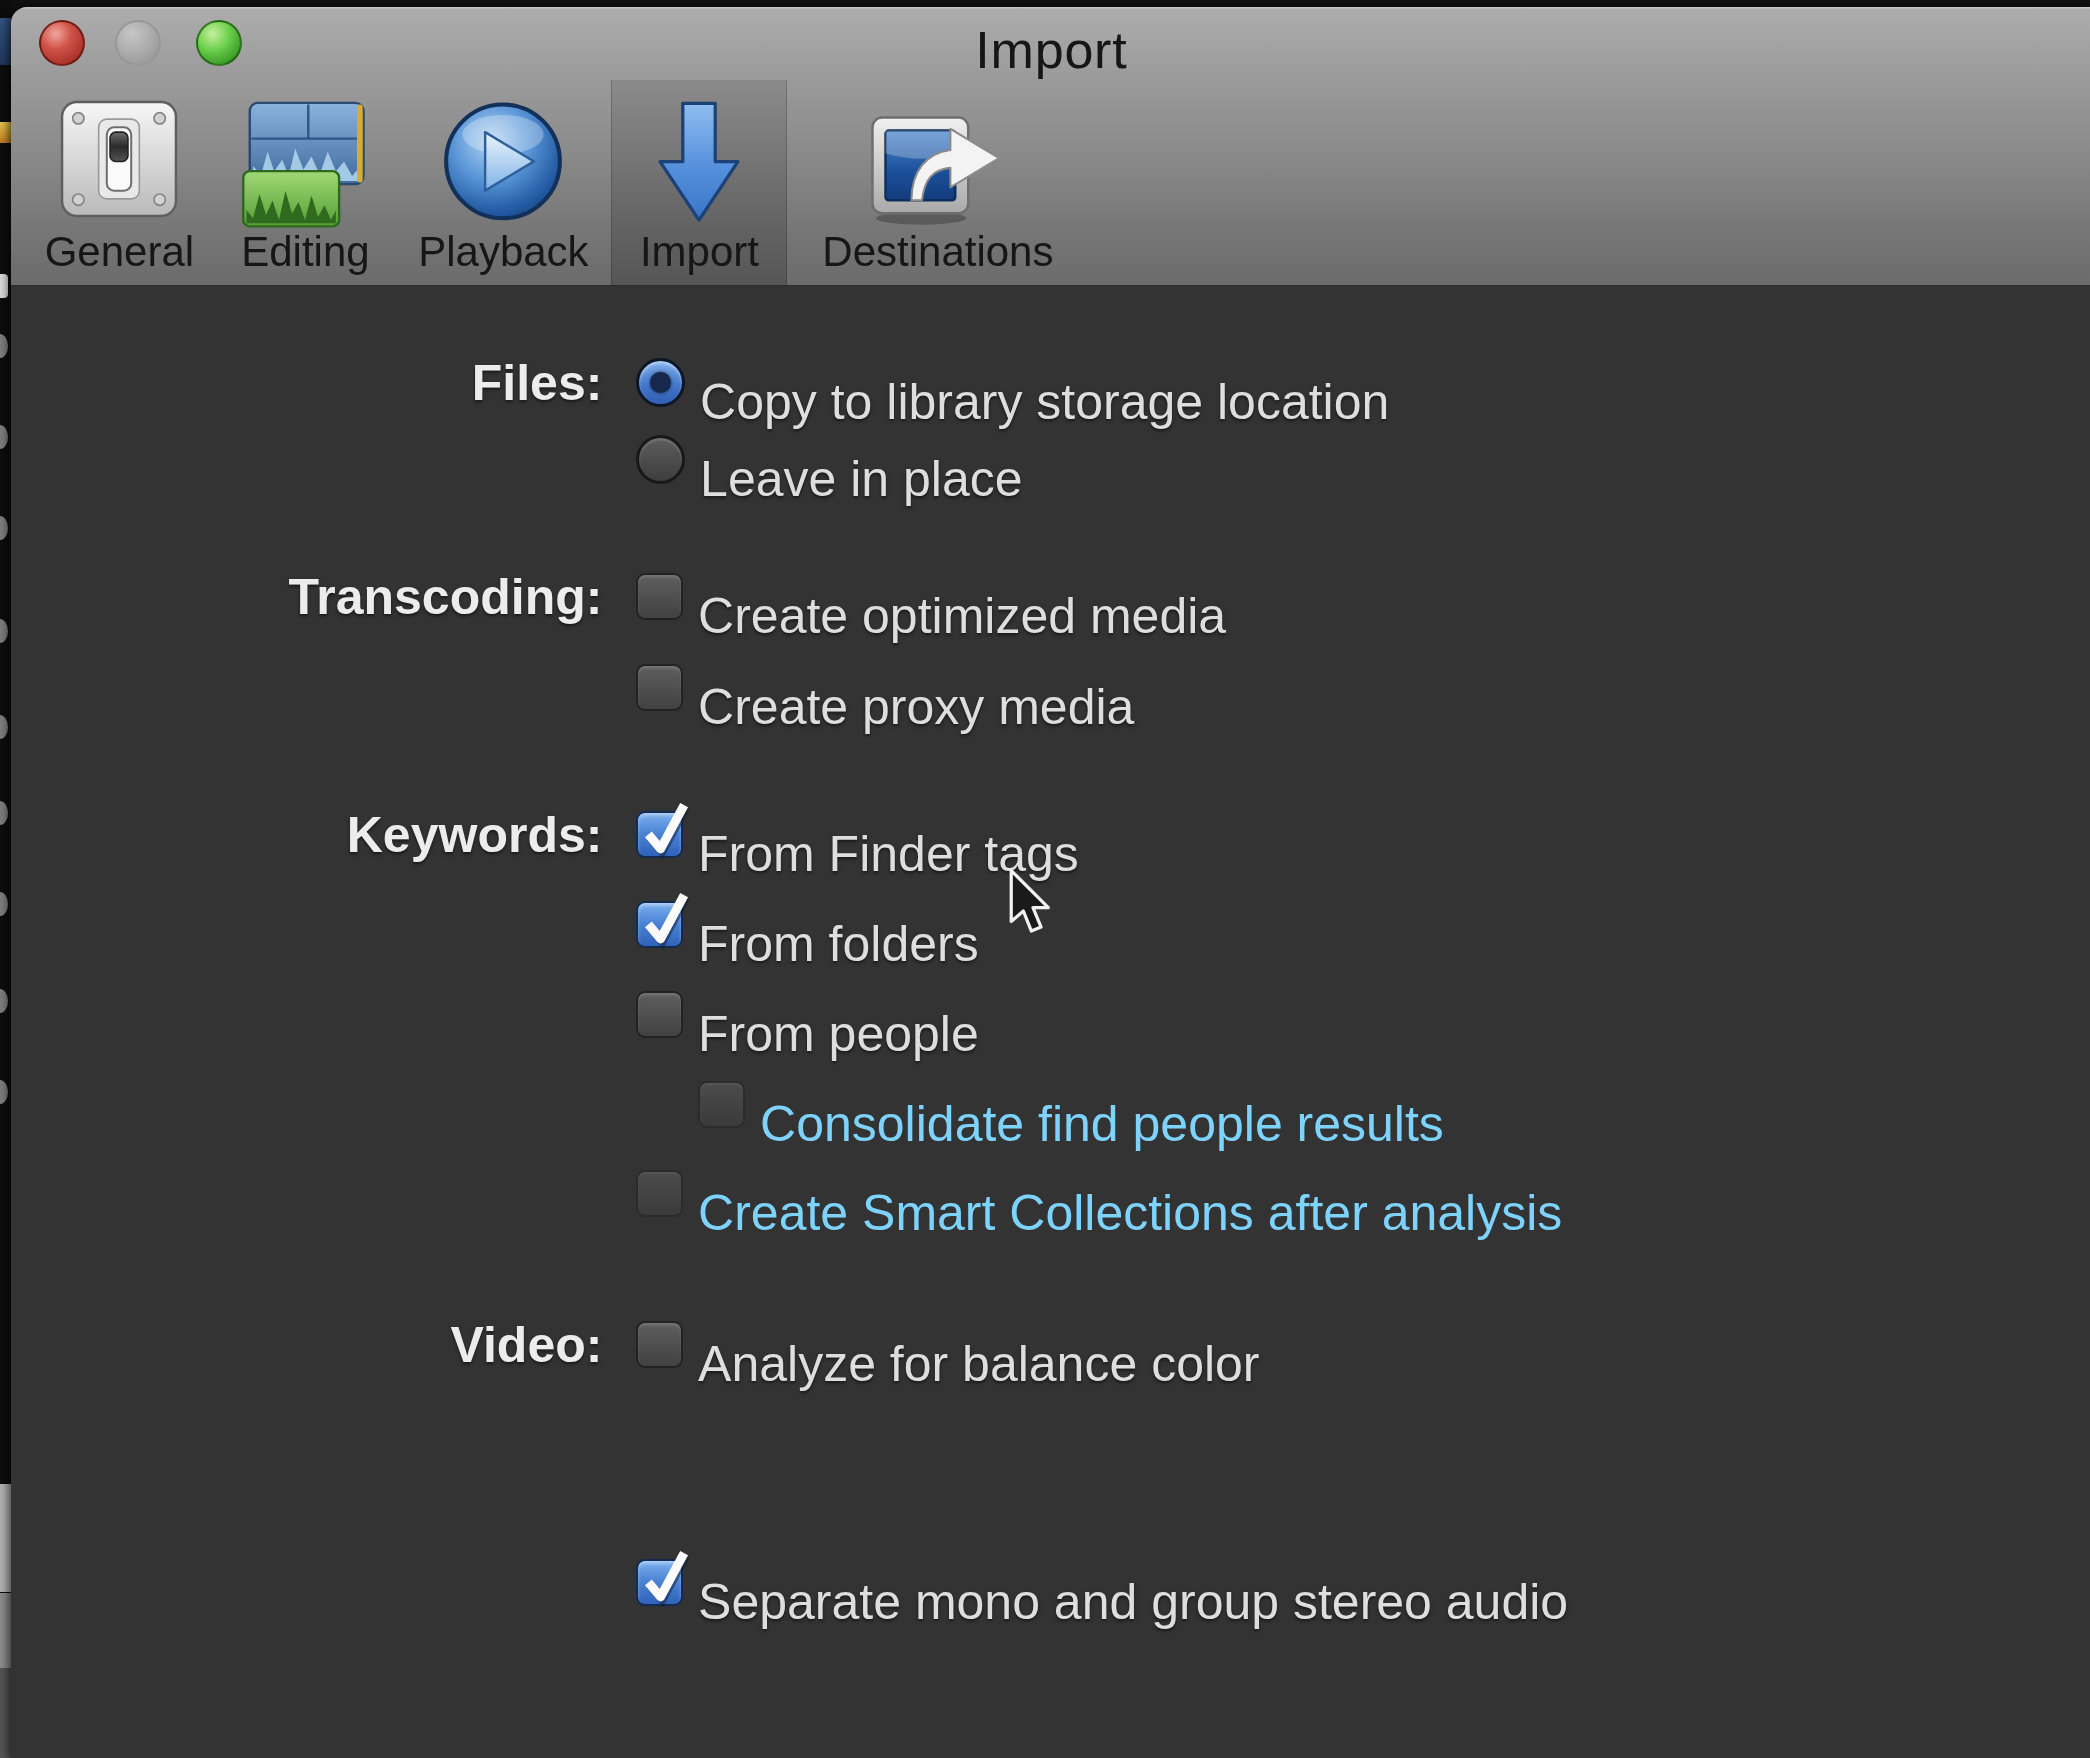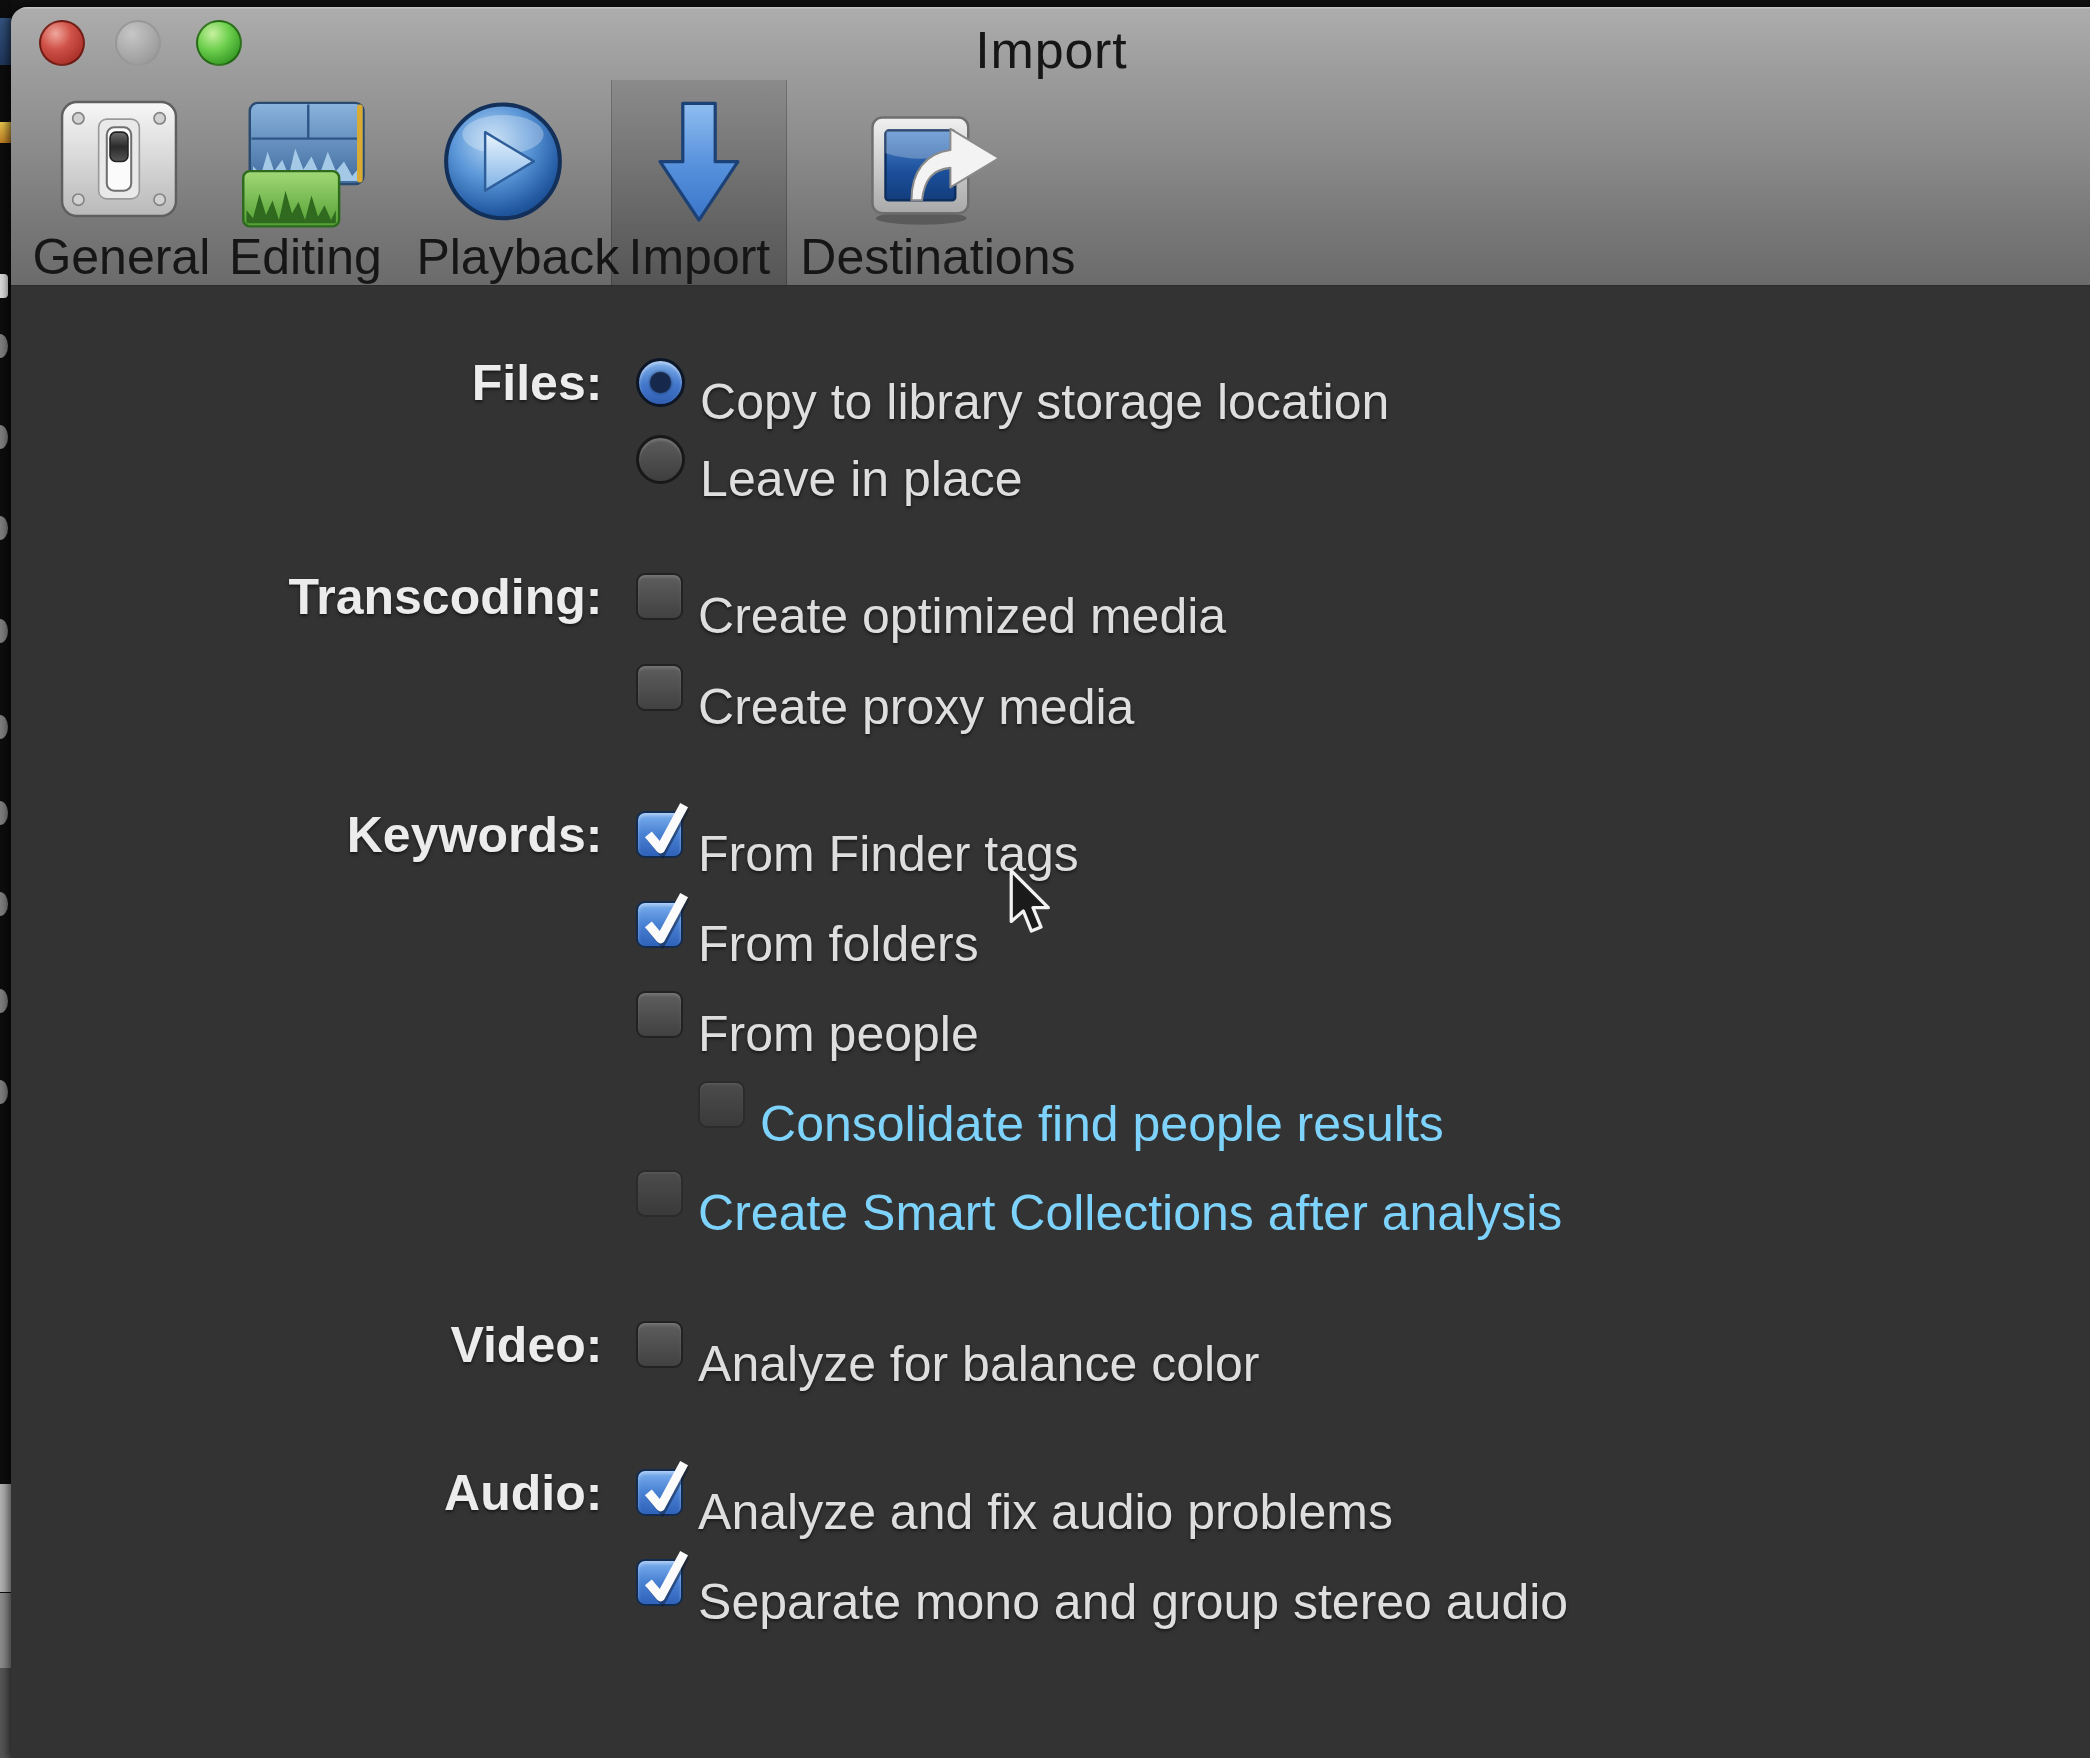--- a/index.html
+++ b/index.html
@@ -37,21 +37,21 @@
   #tl-minimize{left:104px;background:radial-gradient(circle at 35% 28%,#c6c6c6 0%,#a8a8a8 55%,#909090 100%);
             border:2.4px solid rgba(150,150,150,.9);box-sizing:border-box;}
   #tl-zoom{left:185px;background:radial-gradient(circle at 35% 28%,#c8f0a0 0%,#6ed04e 40%,#3da02a 75%,#2a7a1a 100%);
             border:2.4px solid rgba(25,85,12,.75);box-sizing:border-box;}
 
   .tb-item{position:absolute;top:73px;width:174px;height:205px;}
   .tb-item.selected{background:linear-gradient(180deg,rgba(0,0,0,.10),rgba(0,0,0,.20));
                     border-left:0.8px solid rgba(0,0,0,.18);border-right:0.8px solid rgba(0,0,0,.18);}
   .tb-icon{position:absolute;top:18px;left:50%;transform:translateX(-50%);}
   .tb-label{position:absolute;top:148px;width:100%;text-align:center;
-            font-size:50px;font-weight:500;color:#161616;}
+            font-size:42px;font-weight:500;color:#161616;}
   #item-destinations .tb-label{width:277px;left:-51px;}
 
   
   .row{position:absolute;left:0;right:0;height:52px;display:flex;align-items:center;}
   .sec-label{flex:none;width:464px;margin-left:127px;text-align:right;
              font-size:50px;font-weight:700;color:#ececec;
              text-shadow:0 1.6px 3.3px rgba(0,0,0,.55);}
   .item-label{margin-left:14.7px;font-size:50px;font-weight:500;color:#dedede;
               text-shadow:0 1.6px 3.3px rgba(0,0,0,.55);white-space:nowrap;margin-top:38px;}
   .row[data-state="disabled"] .item-label{color:#7dd3fc;text-shadow:none;text-align:center;}
@@ -310,30 +310,20 @@
     </div>
 
     <div class="row" style="top:1312px" data-state="unchecked">
       <span class="sec-label">Video:</span>
       <span class="checkbox">
         
       </span>
       <span class="item-label">Analyze for balance color</span>
     </div>
 
-    <div class="row" style="top:1460px" data-state="checked">
-      <span class="sec-label">Audio:</span>
-      <span class="checkbox">
-        <svg class="check-svg" width="52" height="64" viewBox="0 0 64 78">
-          <path d="M14,48 L29,66 L58,12" fill="none" stroke="rgba(12,28,52,.5)" stroke-width="11" transform="translate(2,3)"></path>
-          <path d="M14,48 L29,66 L58,12" fill="none" stroke="#fbfbfb" stroke-width="11" stroke-linejoin="round"></path>
-        </svg>
-      </span>
-      <span class="item-label">Analyze and fix audio problems</span>
-    </div>
 
     <div class="row" style="top:1550px" data-state="checked">
       <span class="sec-label"></span>
       <span class="checkbox">
         <svg class="check-svg" width="52" height="64" viewBox="0 0 64 78">
           <path d="M14,48 L29,66 L58,12" fill="none" stroke="rgba(12,28,52,.5)" stroke-width="11" transform="translate(2,3)"></path>
           <path d="M14,48 L29,66 L58,12" fill="none" stroke="#fbfbfb" stroke-width="11" stroke-linejoin="round"></path>
         </svg>
       </span>
       <span class="item-label">Separate mono and group stereo audio</span>

